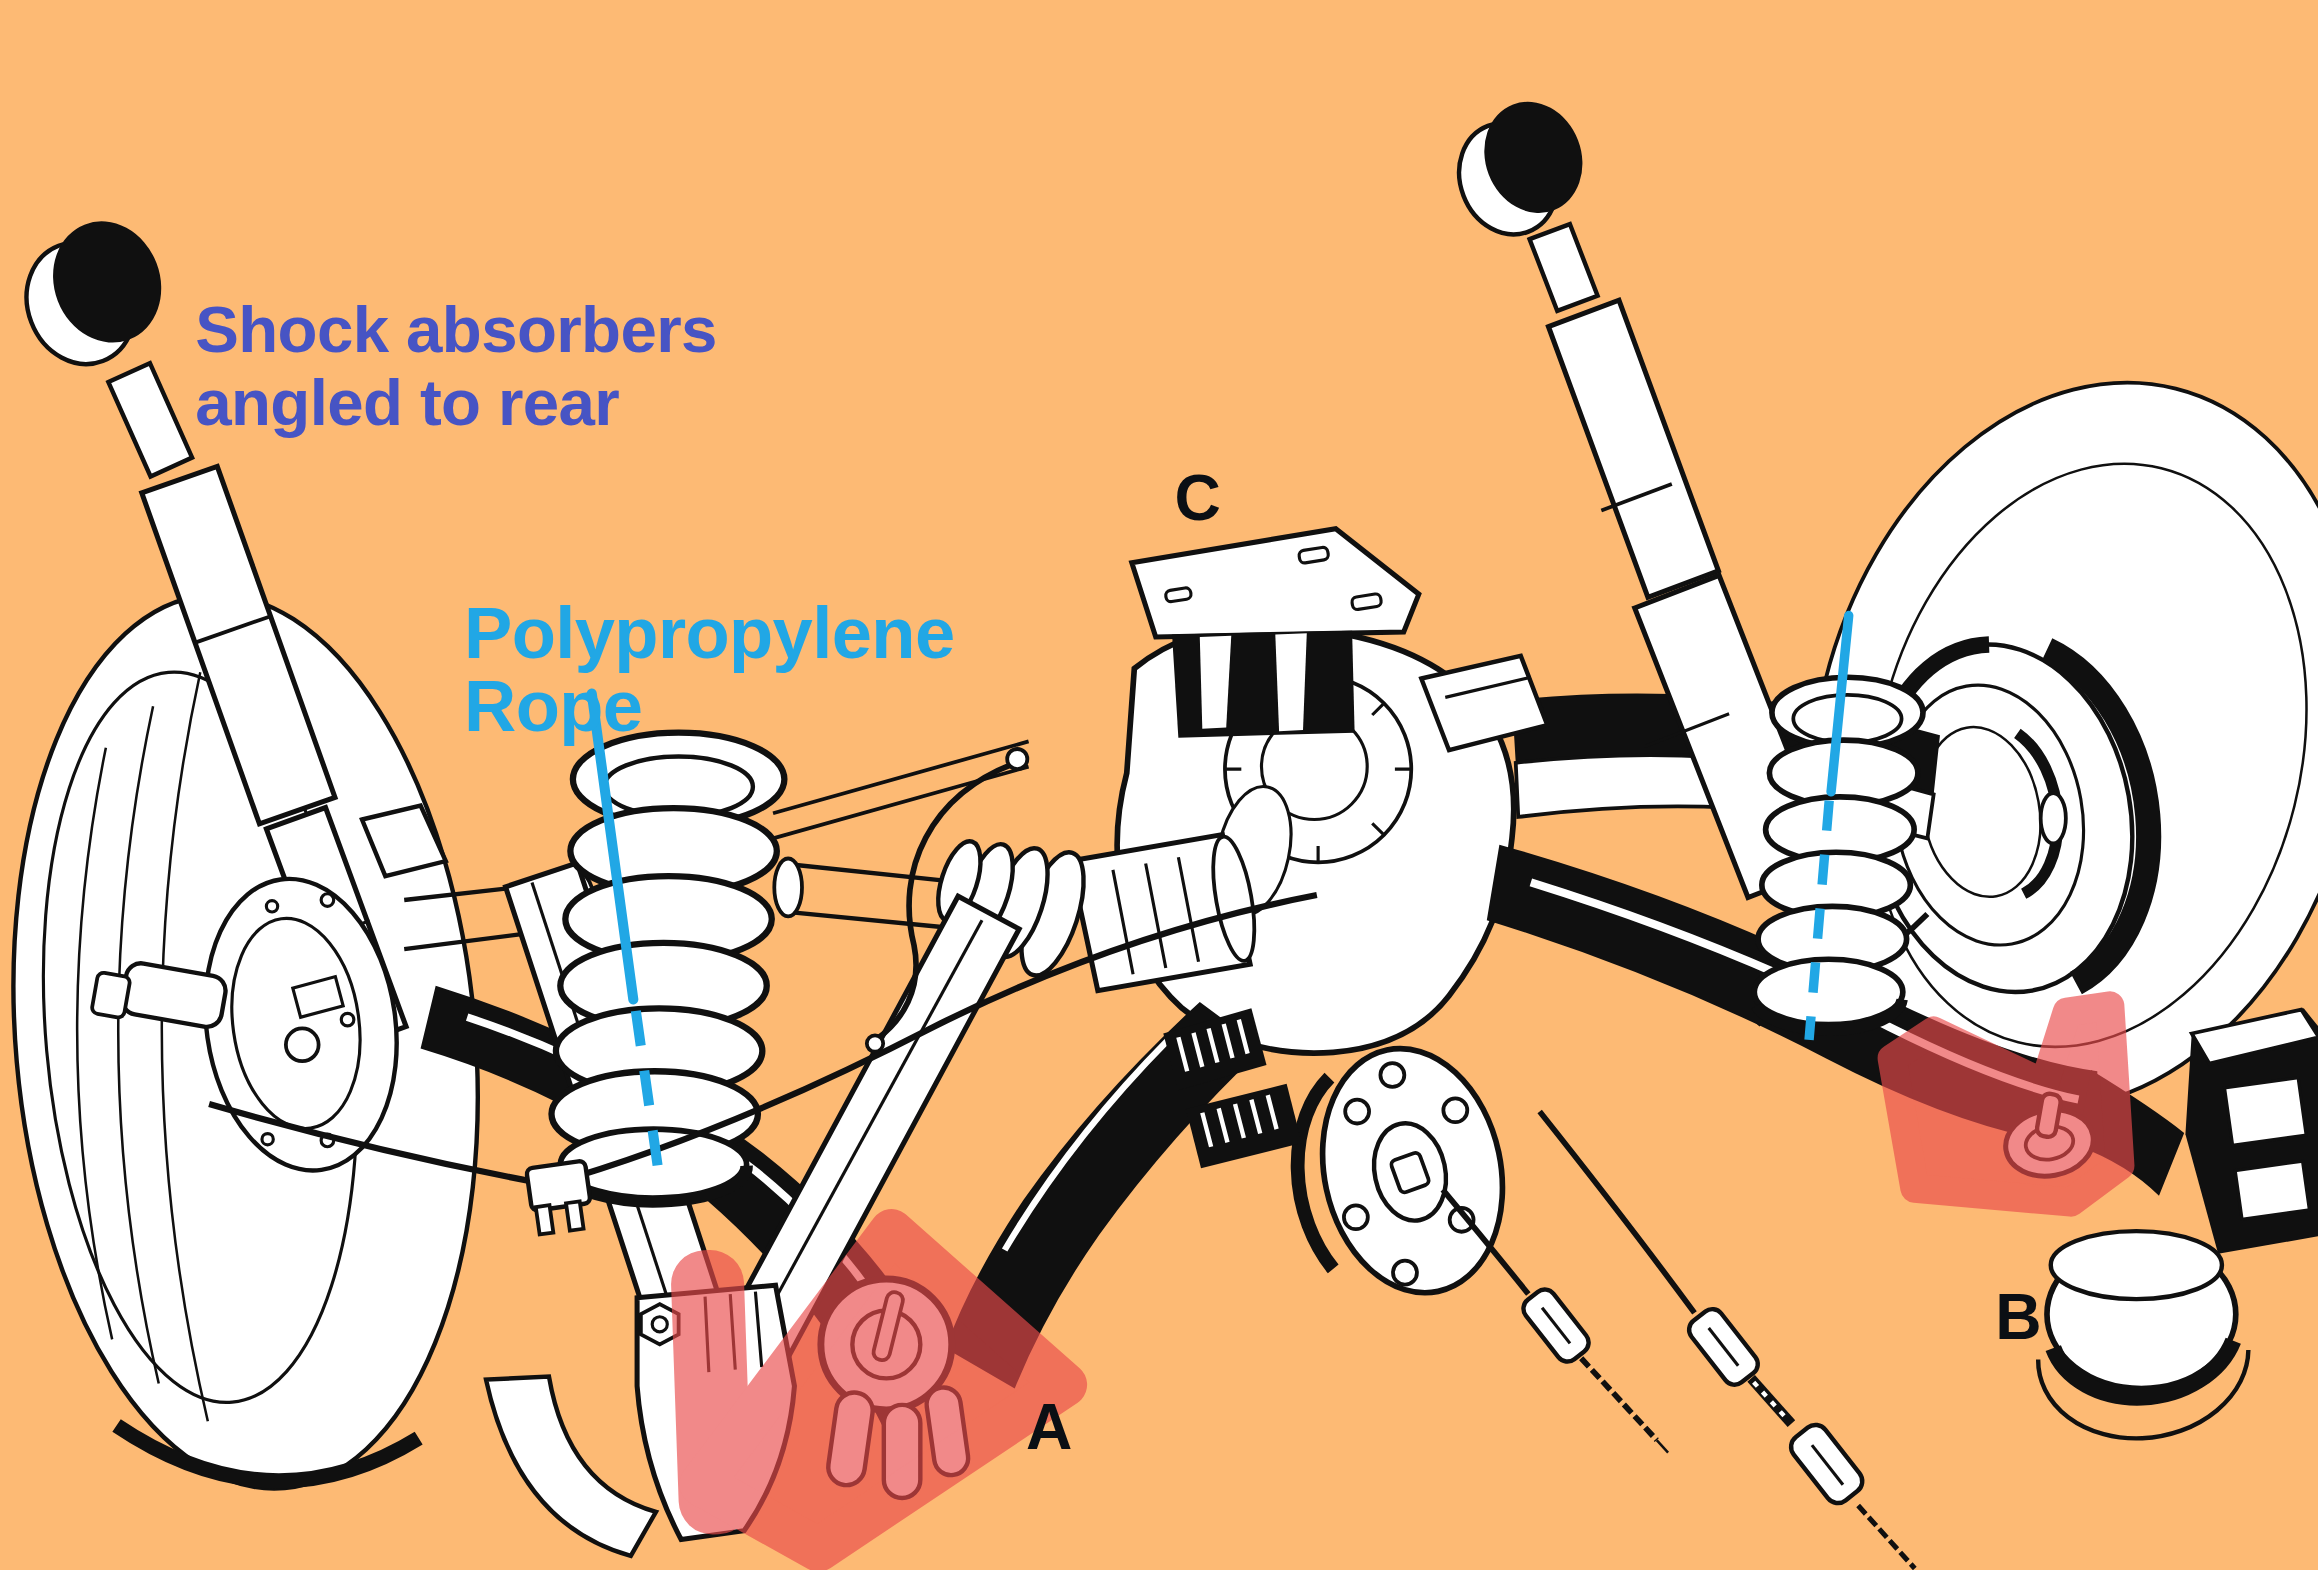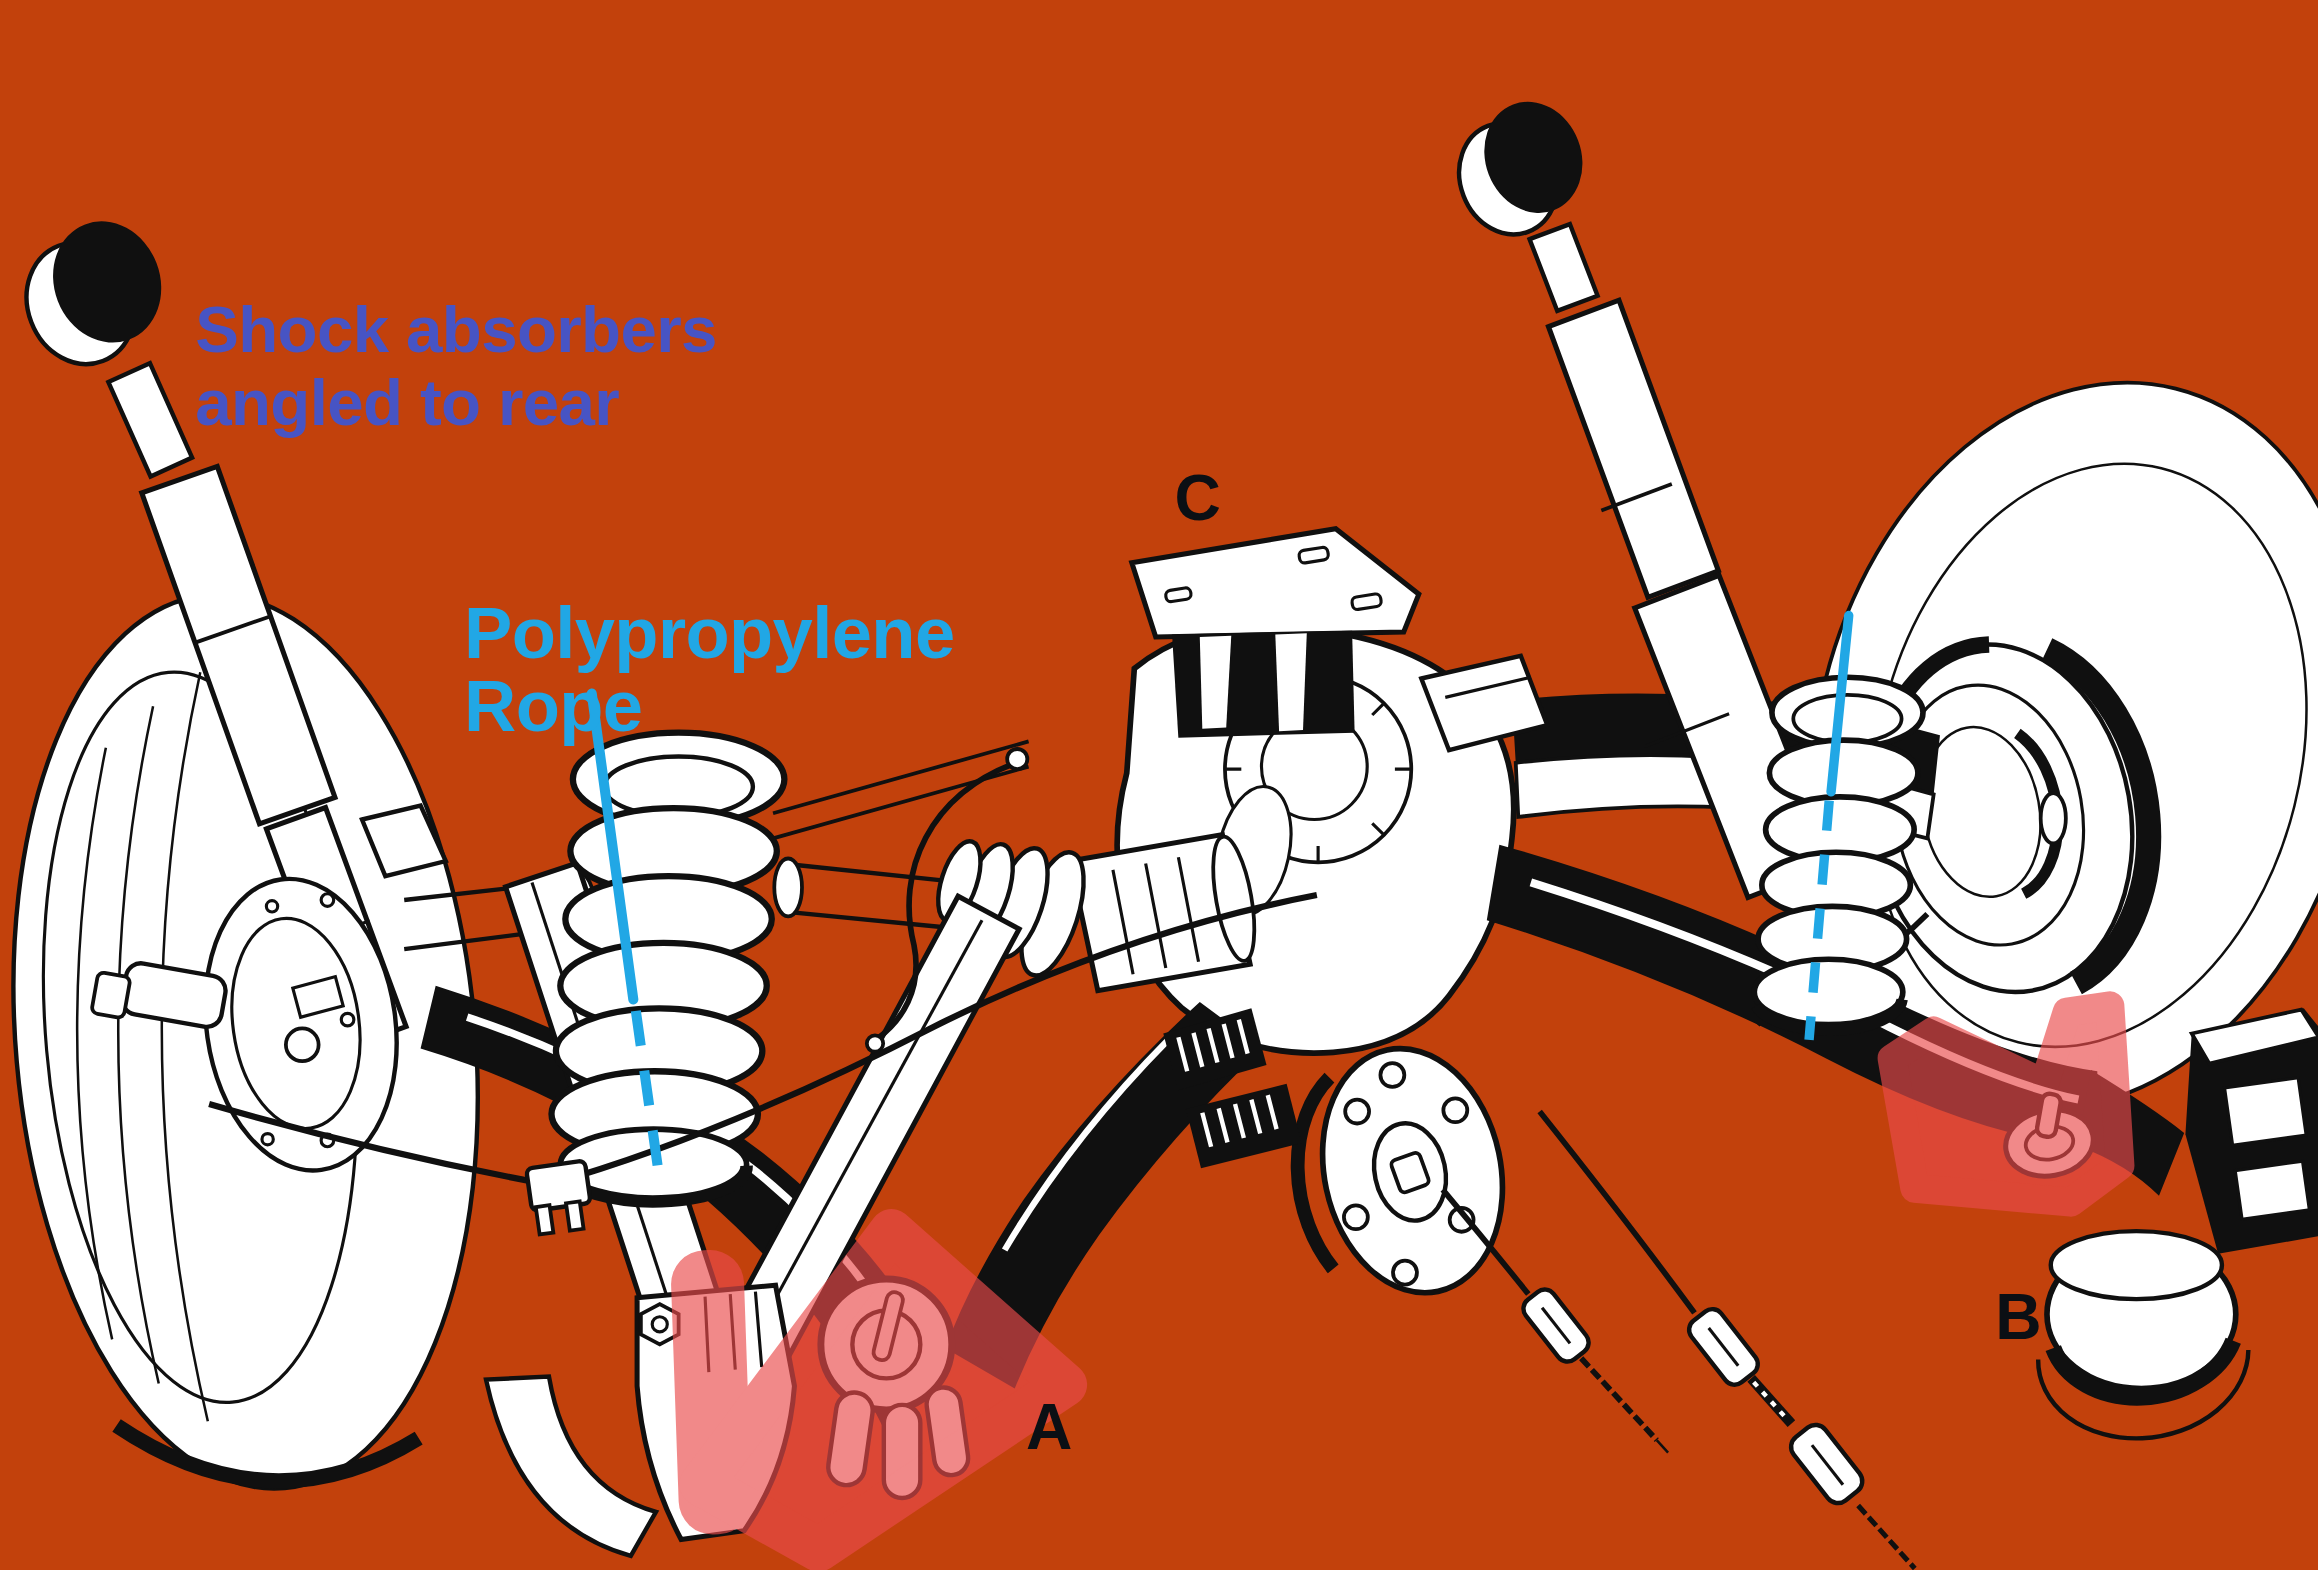--- a/index.html
+++ b/index.html
@@ -1,16 +1,16 @@
 <!DOCTYPE html>
 <html style="font-size:10px"><head>
 <meta charset="utf-8">
 <style>
   html,body{margin:0;padding:0;background:#ffffff;}
-  .stage{position:relative;width:2319px;height:1571px;background:#c2410c;overflow:hidden;
+  .stage{position:relative;width:2319px;height:1571px;background:#fdba74;overflow:hidden;
          font-family:"Liberation Sans", sans-serif;}
   svg{position:absolute;inset:0;display:block;}
   .ink{stroke:#101010;fill:none;}
   .wt{fill:#ffffff;stroke:#101010;}
   .blk{fill:#101010;stroke:none;}
   .hl{opacity:0.65;}
   text{font-family:"Liberation Sans", sans-serif;font-weight:bold;letter-spacing:-1px;}
 </style>
 </head>
 <body>

